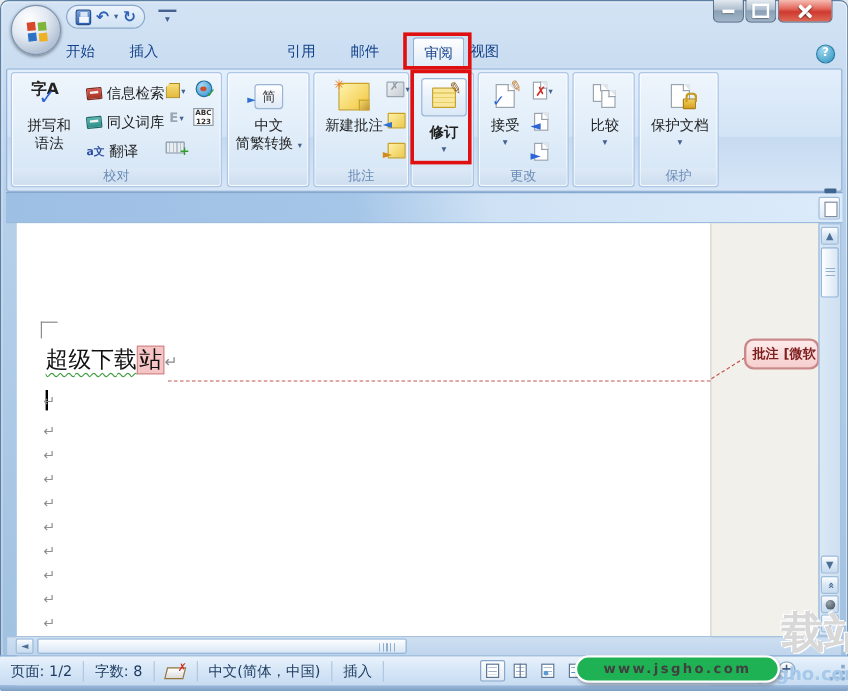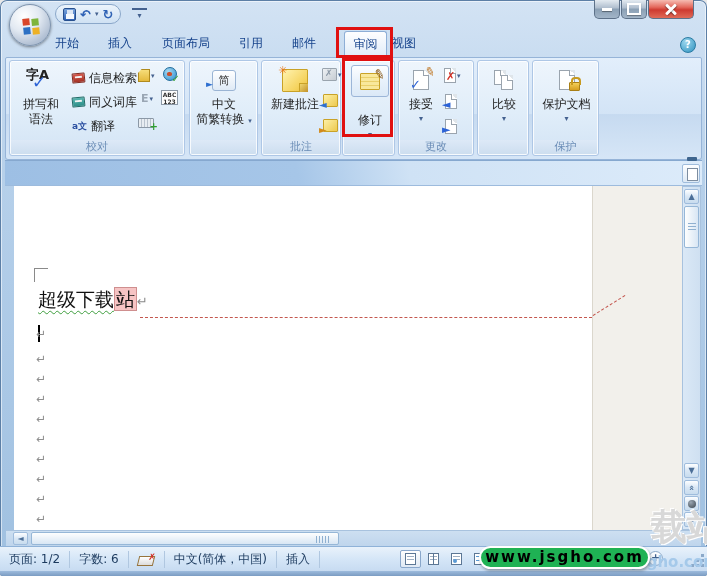--- a/index.html
+++ b/index.html
@@ -223,21 +223,21 @@
   .wm { pointer-events:none; white-space:nowrap; }
   .ghost-text { position:absolute; left:651px; top:503px; font-size:36px; font-weight:bold; color:#d8d8d8;
                 z-index:78; text-shadow:1px 1px 0 #fff,-1px -1px 0 #fff; }
   .ghost-url { position:absolute; left:614px; top:553px; font-size:15px; font-weight:bold; color:#a5c9ea; z-index:78; }
   .wm-title { position:absolute; left:458px; top:496px; font-size:40px; font-weight:bold; color:#1fb254;
               letter-spacing:1px; z-index:80;
               text-shadow:2px 0 0 #fff,-2px 0 0 #fff,0 2px 0 #fff,0 -2px 0 #fff,
                           2px 2px 0 #fff,-2px -2px 0 #fff,2px -2px 0 #fff,-2px 2px 0 #fff,
                           4px 4px 3px rgba(20,80,45,.35); }
   .wm-pill { position:absolute; left:479px; top:546px; width:171px; height:23px; background:#1fb254;
-             border:2px solid #fff; border-radius:12px; color:#000000; font-weight:bold; font-size:15px;
+             border:2px solid #fff; border-radius:12px; color:#404040; font-weight:bold; font-size:11px;
              letter-spacing:2px; text-align:center; line-height:19px; z-index:80;
              box-shadow:1px 2px 3px rgba(0,0,0,.3); }
 </style>
 </head>
 <body>
 
 <div id="win">
 
   <div class="office-btn">
     <div class="office-logo"></div>
@@ -251,21 +251,20 @@
   <div class="qat-more">▾</div>
   <div class="wbtn min"></div>
   <div class="wbtn max"></div>
   <div class="wbtn close">
     <span class="xbar a"></span>
     <span class="xbar b"></span>
   </div>
 
   <div class="tab t0">开始</div>
   <div class="tab t1">插入</div>
-  <div class="tab t2">页面布局</div>
   <div class="tab t3">引用</div>
   <div class="tab t4">邮件</div>
   <div class="tab t5 sel">审阅</div>
   <div class="tab t6">视图</div>
   <div class="help-btn">?</div>
 
   <div class="ribbon">
 
     <div class="grp g-proof">
       <div class="bb" style="left:4px;width:54px;">
@@ -362,21 +361,21 @@
       <div class="grp-label">批注</div>
     </div>
 
     <div class="grp g-trk">
       <div class="bb" style="left:7px;width:40px;">
         <div class="mini-frame">
           <div class="ic-track">
             <span class="pen">✎</span>
           </div>
         </div>
-        <span style="margin-top:16px;">修订</span>
+        <span style="margin-top:6px;font-weight:bold;">修订</span>
         <span class="dd">▾</span>
       </div>
       <div class="grp-label"></div>
     </div>
 
     <div class="grp g-chg">
       <div class="bb" style="left:3px;width:38px;">
         <div class="iconbox">
           <div class="ic-page">
             <span class="mark acc">✓</span>
@@ -451,20 +450,21 @@
       <span class="pmark p4">↵</span>
       <span class="pmark p5">↵</span>
       <span class="pmark p6">↵</span>
       <span class="pmark p7">↵</span>
       <span class="pmark p8">↵</span>
       <span class="pmark p9">↵</span>
     </div>
     <div class="markup-area"></div>
     <div class="dash-h"></div>
     <div class="dash-d"></div>
+    <div class="balloon">批注 [微软</div>
 
     <div class="vscroll">
       <div class="sbtn sb-up">
         <span>▲</span>
       </div>
       <div class="vthumb"></div>
       <div class="sbtn sb-down">
         <span>▼</span>
       </div>
       <div class="sbtn sb-prev">
@@ -484,21 +484,21 @@
       <span>◄</span>
     </div>
     <div class="hthumb"></div>
   </div>
 
   <div class="status">
     <div class="st">
       <span>页面: 1/2</span>
     </div>
     <div class="st">
-      <span>字数: 6</span>
+      <span>字数: 8</span>
     </div>
     <div class="st">
       <span class="ic-proof">
         <span class="px">✗</span>
       </span>
     </div>
     <div class="st">
       <span>中文(简体，中国)</span>
     </div>
     <div class="st">

